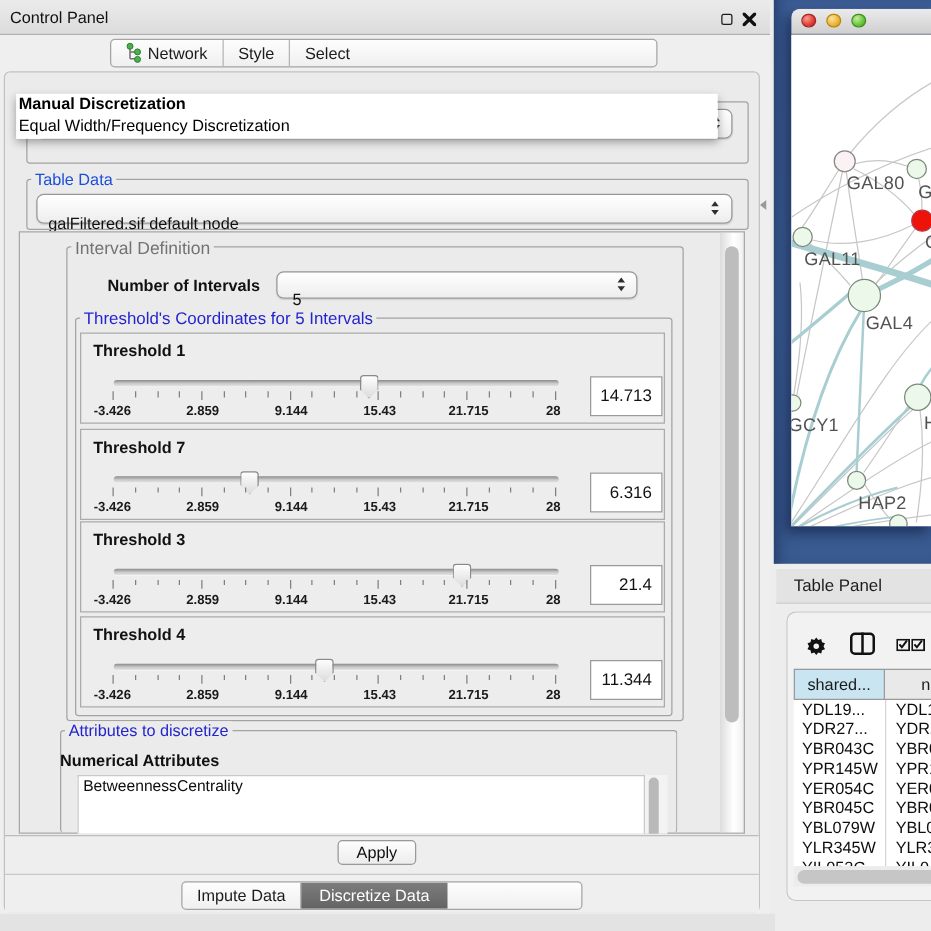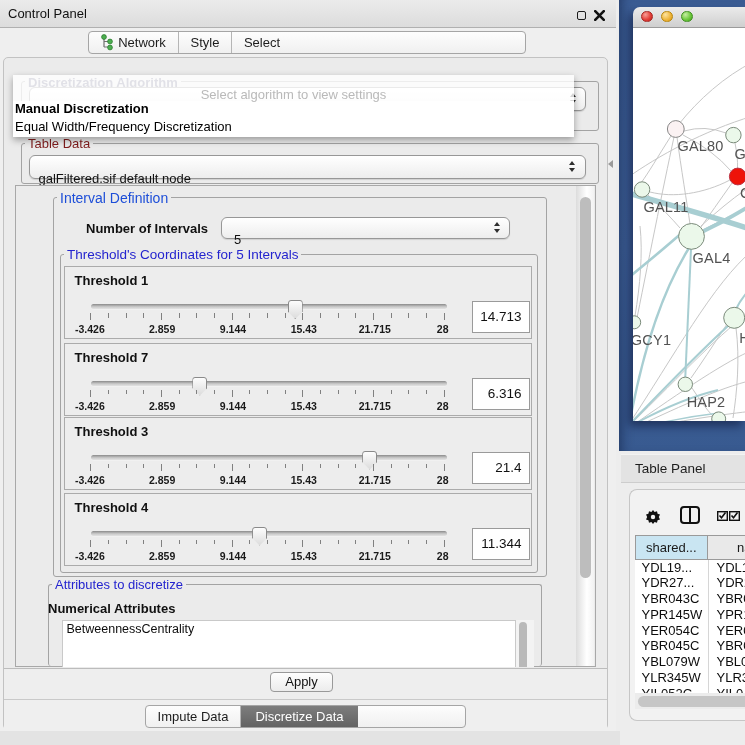--- a/index.html
+++ b/index.html
@@ -81,39 +81,38 @@
 </div>
 <div class="abs tabpanel"></div>
 
 <div class="grp" style="left:20.5px;top:81px;width:578px;height:50px"></div>
 <div class="grplab" style="left:25px;top:75px;color:#6a6a88;font-weight:bold">Discretization Algorithm</div>
 <div class="combo" style="left:28.5px;top:87px;width:557px">
     <span class="updn" style="right:8px;top:4px"></span>
   </div>
 
 <div class="grp" style="left:20.5px;top:143px;width:578px;height:41px"></div>
-<div class="grplab" style="left:25px;top:136px;color:#7f1d1d">Table Data</div>
+<div class="grplab" style="left:25px;top:136px;color:#1d4ed8">Table Data</div>
 <div class="combo" style="left:28.5px;top:155px;width:557px">
     <span class="ct">galFiltered.sif default node</span>
     <span class="updn" style="right:9px;top:4px"></span>
   </div>
 
 <div class="abs popup">
-    <div class="r1">Select algorithm to view settings</div>
     <div class="r2">Manual Discretization</div>
     <div class="r3">Equal Width/Frequency Discretization</div>
   </div>
 
 <div class="abs" style="left:14.5px;top:185px;width:581px;height:482px;border:1px solid #a8a8a8;background:#ebebeb;overflow:hidden">
  <div class="abs" style="right:1px;top:0;width:18px;height:480px;background:linear-gradient(90deg,#dcdcdc,#ffffff 60%,#f2f2f2)"></div>
  <div class="abs" style="right:4px;top:11px;width:11px;height:381px;background:#bdbdbd;border-radius:5.5px"></div>
 </div>
 
 <div class="grp" style="left:52.5px;top:197px;width:494px;height:380px"></div>
-<div class="grplab" style="left:57px;top:190px;color:#1d4ed8;font-size:14px">Interval Definition</div>
+<div class="grplab" style="left:57px;top:190px;color:#737373;font-size:14px">Interval Definition</div>
 <div class="abs" style="left:86px;top:221px;font-size:13px;font-weight:bold;color:#111">Number of Intervals</div>
 <div class="combo" style="left:221px;top:217px;width:289px;height:22px">
     <span class="ct" style="line-height:20px;left:12px">5</span>
     <span class="updn" style="right:8px;top:3px"></span>
   </div>
 <div class="grp" style="left:59.5px;top:254px;width:478px;height:319px"></div>
 <div class="grplab" style="left:64px;top:247px;color:#2424cf;font-size:13.5px">Threshold's Coordinates for 5 Intervals</div>
 <div class="tbox" style="top:266px">
     <div class="tt">Threshold 1</div>
     <div class="track"></div>

